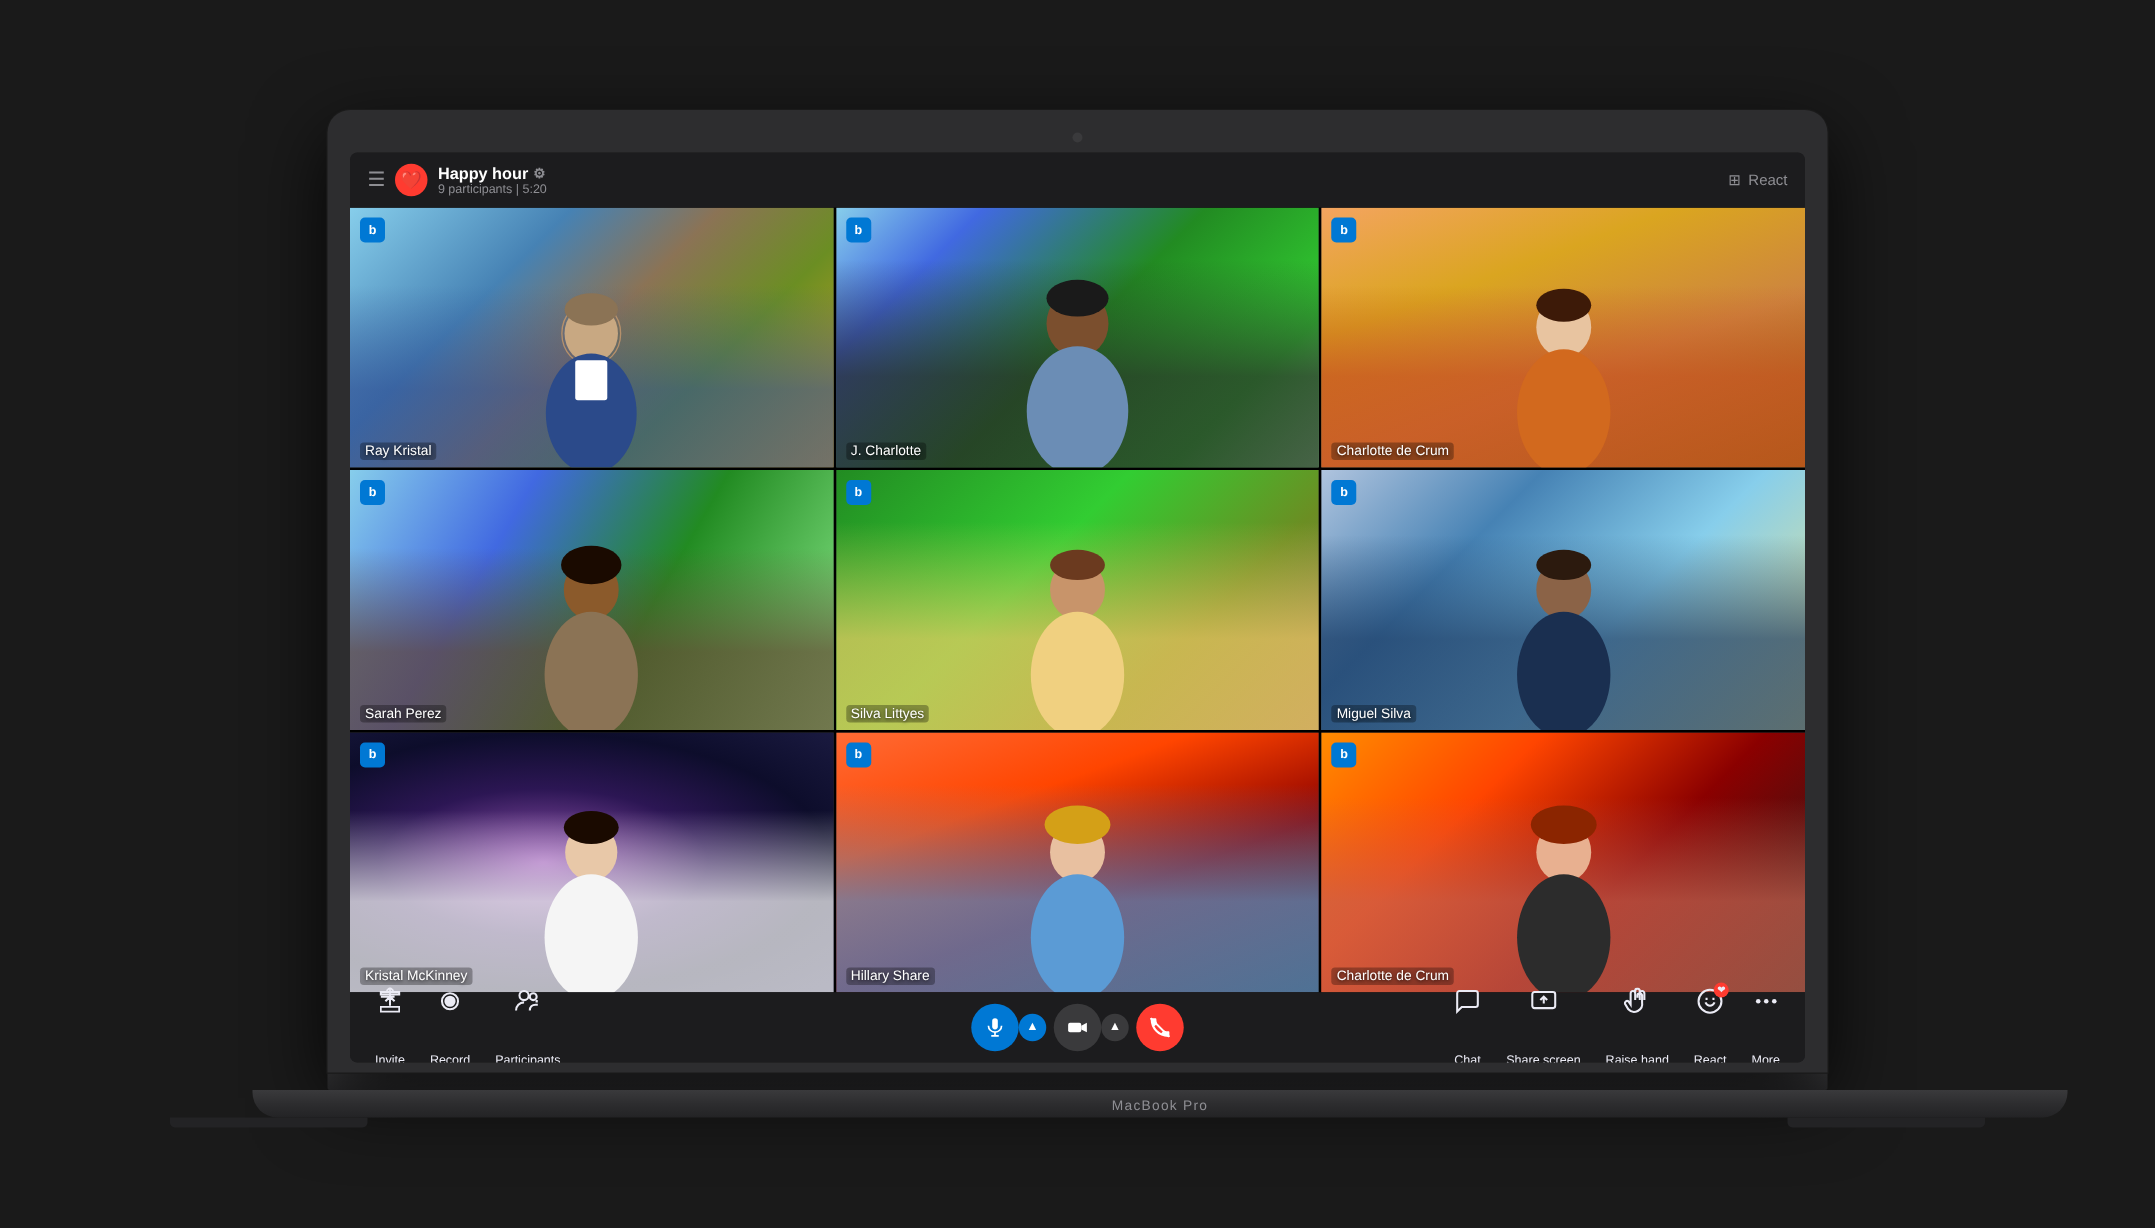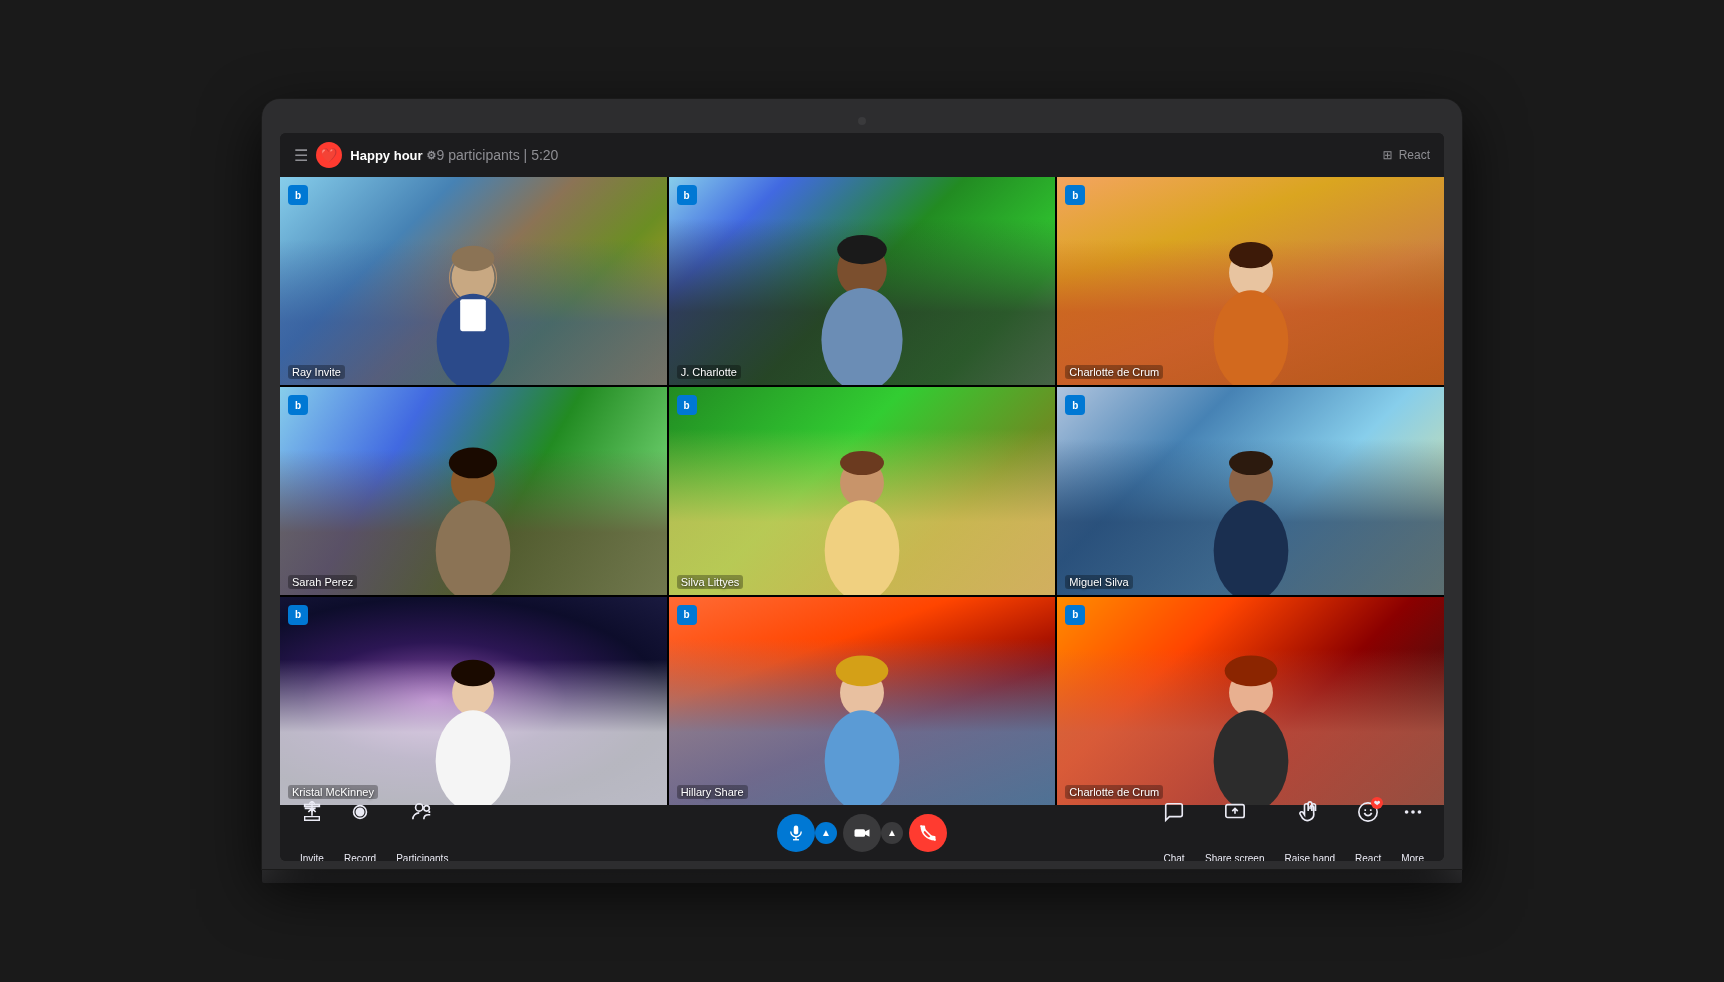--- a/index.html
+++ b/index.html
@@ -78,40 +78,40 @@
       background: #ff3b30;
       border-radius: 50%;
       display: flex;
       align-items: center;
       justify-content: center;
       font-size: 14px;
     }
 
     .meeting-info {
       display: flex;
-      flex-direction: row;
+      flex-direction: column;
     }
 
     .meeting-title {
       color: #ffffff;
       font-size: 13px;
       font-weight: 600;
       display: flex;
       align-items: center;
       gap: 4px;
     }
 
     .meeting-title-gear {
       color: #8e8e93;
       font-size: 11px;
     }
 
     .meeting-meta {
       color: #8e8e93;
-      font-size: 14px;
+      font-size: 10px;
     }
 
     .top-bar-right {
       display: flex;
       align-items: center;
       gap: 6px;
       color: #8e8e93;
       font-size: 12px;
       cursor: pointer;
     }
@@ -389,21 +389,21 @@
             <ellipse cx="50" cy="40" rx="20" ry="22" fill="#C8A882"></ellipse>
             <ellipse cx="50" cy="40" rx="22" ry="24" fill="none" stroke="#B5906B" stroke-width="1"></ellipse>
 
             <ellipse cx="50" cy="22" rx="20" ry="12" fill="#8B7355"></ellipse>
 
             <ellipse cx="50" cy="100" rx="34" ry="45" fill="#2B4A8A"></ellipse>
 
             <rect x="38" y="60" width="24" height="30" fill="#FFFFFF" rx="2"></rect>
           </svg>
           <div class="bing-badge">b</div>
-          <div class="participant-name">Ray Invite</div>
+          <div class="participant-name">Ray Kristal</div>
         </div>
 
         <div class="video-tile">
           <div class="tile-bg tile-bg-2"></div>
           <div class="tile-bg tile-person-2"></div>
           <svg style="position:absolute;bottom:0;left:50%;transform:translateX(-50%);width:55%;height:76%;" viewBox="0 0 100 140" preserveAspectRatio="xMidYMax meet">
             <ellipse cx="50" cy="38" rx="22" ry="24" fill="#7B4F2E"></ellipse>
             <ellipse cx="50" cy="20" rx="22" ry="13" fill="#1A1A1A"></ellipse>
             <ellipse cx="50" cy="100" rx="36" ry="46" fill="#6B8DB5"></ellipse>
           </svg>
@@ -612,13 +612,20 @@
               <span class="tool-btn-label">More</span>
             </div>
           </div>
         </div>
 
       </div>
     </div>
   </div>
 
   <div class="laptop-hinge"></div>
+  <div style="position:relative;width:110%;">
+    <div class="laptop-base">
+      <span class="laptop-label">MacBook Pro</span>
+    </div>
+    <div class="laptop-foot-left"></div>
+    <div class="laptop-foot-right"></div>
+  </div>
 </div>
 
 </body></html>

